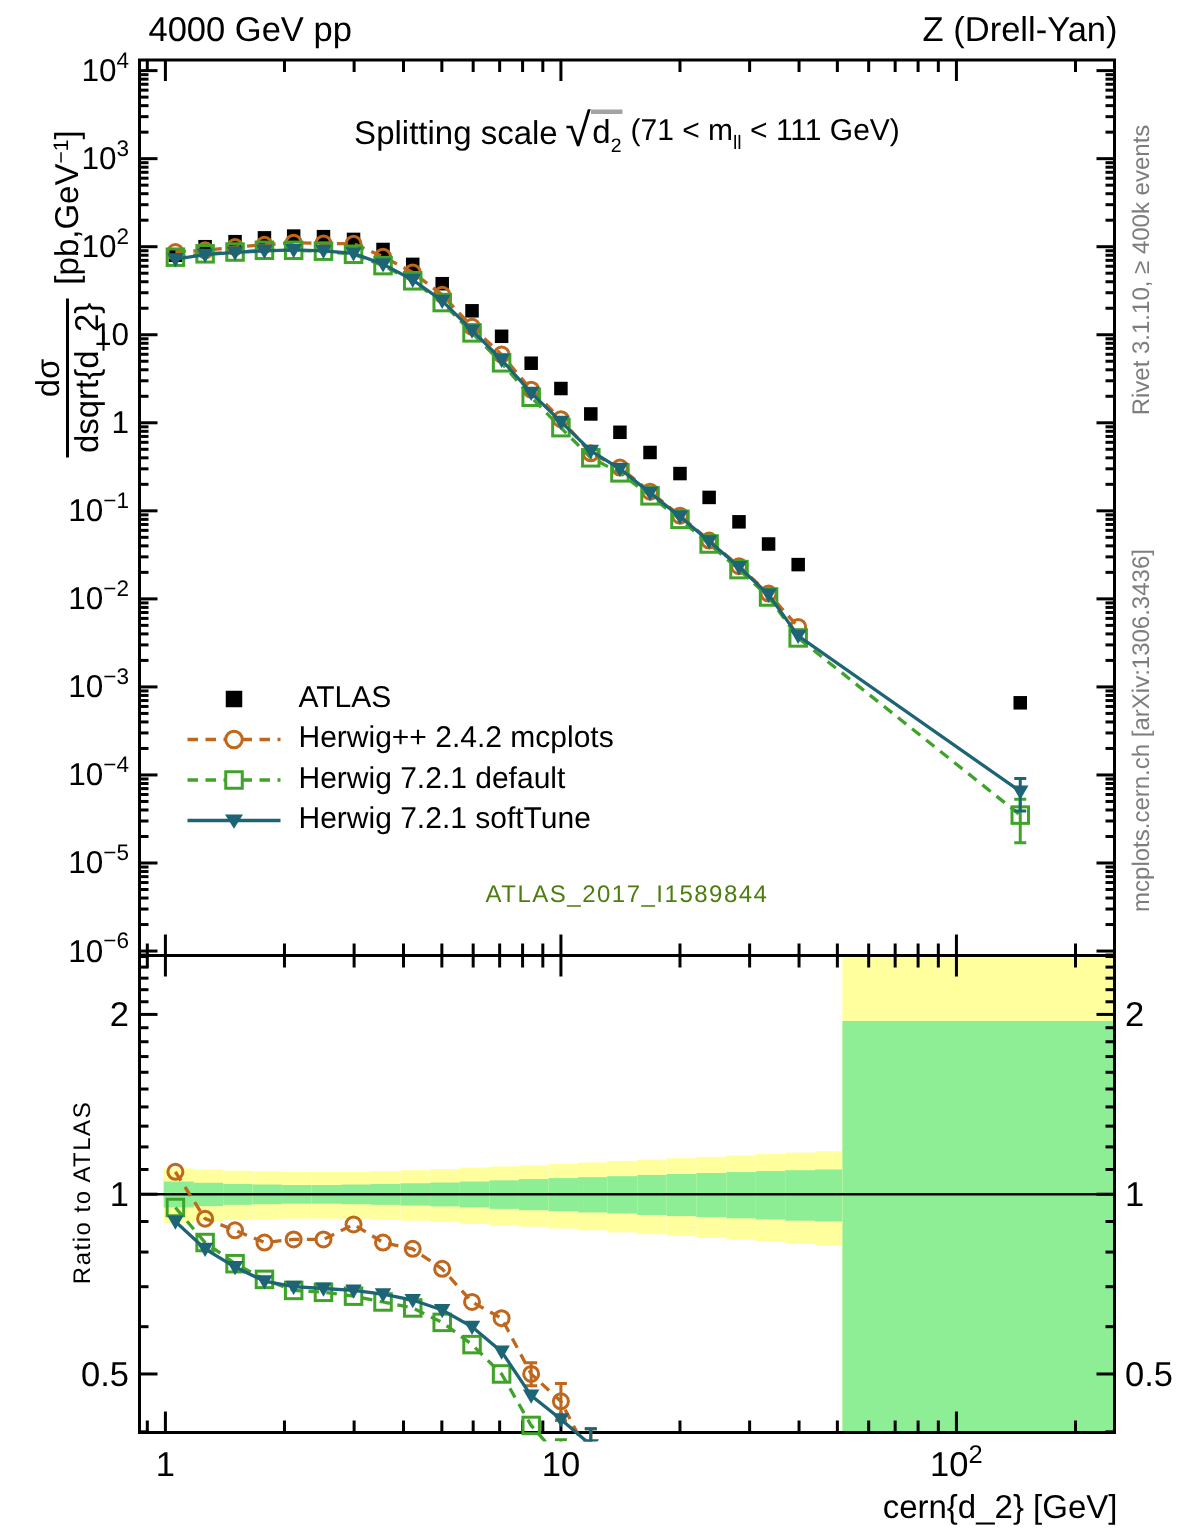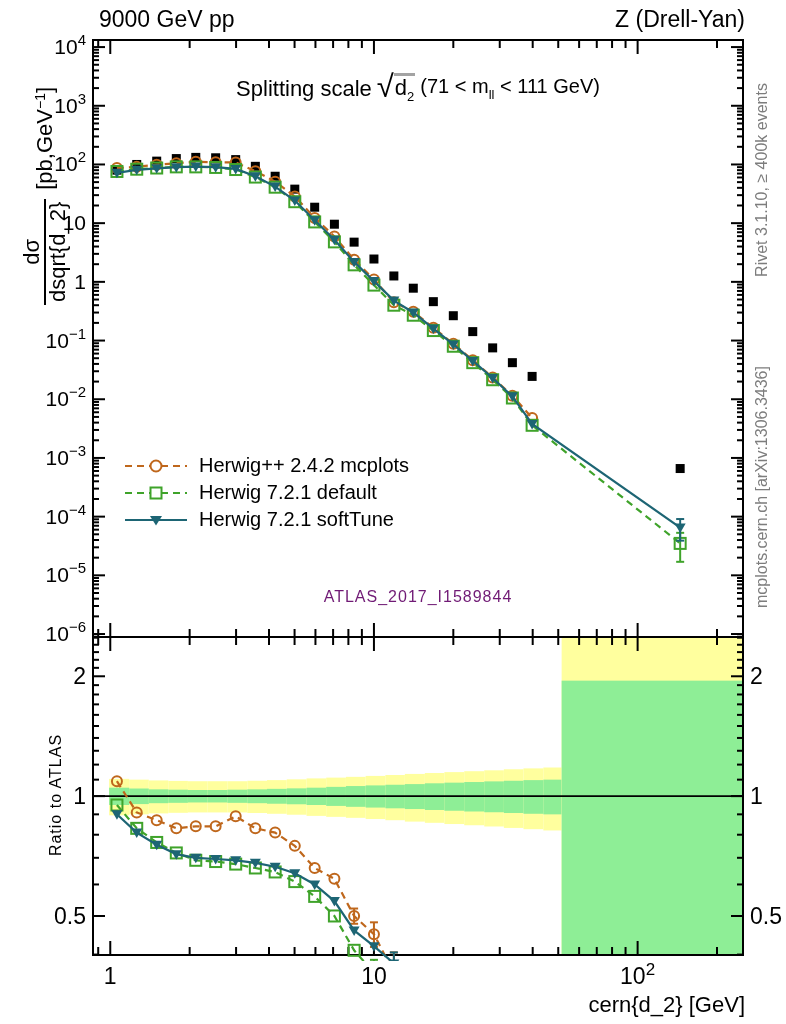--- a/index.html
+++ b/index.html
@@ -19,21 +19,21 @@
   .ylab-main{left:-105px;top:168px;width:300px;height:56px;transform:rotate(-90deg);
              display:flex;align-items:center;justify-content:center;gap:9px;font-size:22px;white-space:nowrap;}
   .frac{display:inline-flex;flex-direction:column;align-items:center;line-height:1.08;}
   .frac .den{border-top:2px solid #000;padding:0 3px;}
   .sup{font-size:14px;vertical-align:7px;}
   .ylab-ratio{left:-33px;top:785px;width:180px;height:20px;transform:rotate(-90deg);
               font-size:16px;text-align:center;letter-spacing:1px;white-space:nowrap;}
   .side-text{color:#7d7d7d;font-size:16px;white-space:nowrap;text-align:center;}
   .side-top{left:608px;top:170px;width:310px;height:20px;transform:rotate(-90deg);}
   .side-bottom{left:615px;top:477px;width:296px;height:20px;transform:rotate(-90deg);}
-  .watermark{left:93px;top:588px;width:650px;text-align:center;font-size:16px;color:#701a75;letter-spacing:1px;}
+  .watermark{left:93px;top:588px;width:650px;text-align:center;font-size:16px;color:#4d7c0f;letter-spacing:1px;}
   .legend{left:121px;top:452px;}
   .legend-row{display:flex;align-items:center;height:27px;}
   .legend-swatch{width:70px;height:22px;flex:0 0 70px;}
   .legend-label{font-size:20px;margin-left:8px;white-space:nowrap;}
   .xlab{right:41px;top:992px;font-size:22px;white-space:nowrap;}
 </style>
 </head>
 <body>
 
 <div class="page">
@@ -618,21 +618,21 @@
         <path d="M 289.2992531855431 869.2975041579621 L 300.2992531855431 869.2975041579621 L 294.7992531855431 878.7975041579621 Z" fill="#1d6574"></path>
         <path d="M 309.18244267280505 880.457044522796 L 320.18244267280505 880.457044522796 L 314.68244267280505 889.957044522796 Z" fill="#1d6574"></path>
         <path d="M 328.9017499586166 897.0815545636134 L 339.9017499586166 897.0815545636134 L 334.4017499586166 906.5815545636134 Z" fill="#1d6574"></path>
         <path d="M 348.6146605808345 926.4005392108922 L 359.6146605808345 926.4005392108922 L 354.1146605808345 935.9005392108922 Z" fill="#1d6574"></path>
         <path d="M 368.4439211293748 942.1307296933096 L 379.4439211293748 942.1307296933096 L 373.9439211293748 951.6307296933096 Z" fill="#1d6574"></path>
         <path d="M 388.36361020706653 959.4364468980476 L 399.36361020706653 959.4364468980476 L 393.86361020706653 968.9364468980476 Z" fill="#1d6574"></path>
         <path d="M 407.7889625943793 1000.3111069321433 L 418.7889625943793 1000.3111069321433 L 413.2889625943793 1009.8111069321433 Z" fill="#1d6574"></path>
       </g>
     </svg>
 
-  <div class="abs hdr hdr-left">9000 GeV pp</div>
+  <div class="abs hdr hdr-left">4000 GeV pp</div>
   <div class="abs hdr hdr-right">Z (Drell-Yan)</div>
 
   <div class="abs plot-title">
     <span class="inner">
       <span>Splitting scale</span>
         <span class="sqrt-sign">√</span>
         <span class="sqrt-arg"><span>d</span><span class="sub">2</span></span>
         <span class="range-part"><span>(71 &lt; m</span><span class="sub">ll</span><span> &lt; 111 GeV)</span></span>
     </span>
   </div>
@@ -646,20 +646,26 @@
   </div>
 
   <div class="abs ylab-ratio">Ratio to ATLAS</div>
 
   <div class="abs side-text side-top">Rivet 3.1.10, ≥ 400k events</div>
   <div class="abs side-text side-bottom">mcplots.cern.ch [arXiv:1306.3436]</div>
 
   <div class="abs watermark">ATLAS_2017_I1589844</div>
 
   <div class="abs legend">
+    <div class="legend-row">
+      <span class="legend-swatch"><svg width="70" height="22">
+            <rect x="29.5" y="5.5" width="11" height="11" fill="#000000"></rect>
+          </svg></span>
+      <span class="legend-label">ATLAS</span>
+    </div>
     <div class="legend-row">
       <span class="legend-swatch"><svg width="70" height="22">
             <line x1="4" y1="11" x2="66" y2="11" stroke="#bf671c" stroke-width="2.2" stroke-dasharray="7 5"></line>
             <circle cx="35" cy="11" r="5.5" fill="#fff" stroke="#bf671c" stroke-width="2"></circle>
           </svg></span>
       <span class="legend-label">Herwig++ 2.4.2 mcplots</span>
     </div>
     <div class="legend-row">
       <span class="legend-swatch"><svg width="70" height="22">
             <line x1="4" y1="11" x2="66" y2="11" stroke="#3fa32a" stroke-width="2.2" stroke-dasharray="7 5"></line>

